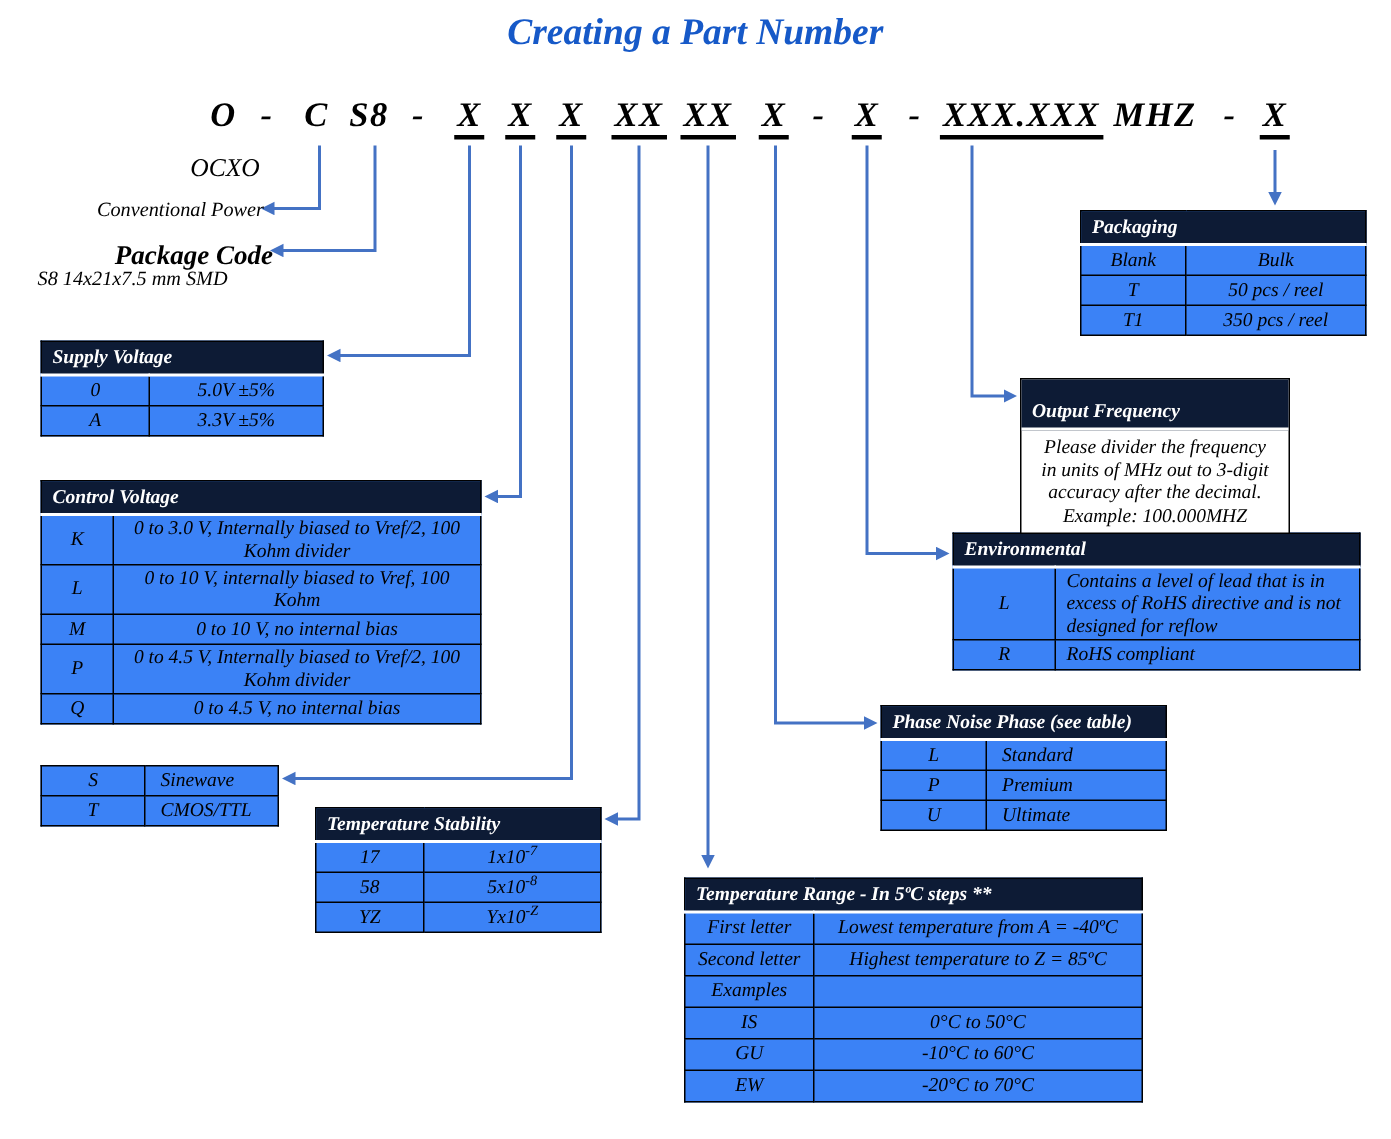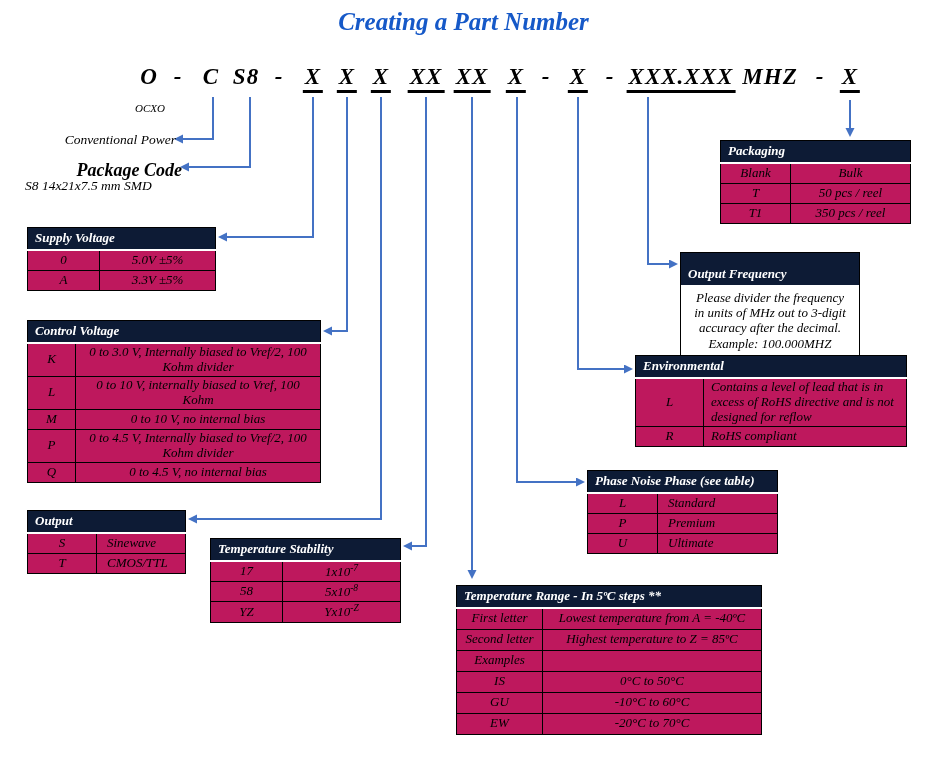--- a/index.html
+++ b/index.html
@@ -6,21 +6,21 @@
   .page{position:relative;width:927px;height:759px;background:#fff;overflow:hidden;
         font-family:"Liberation Serif",serif;color:#000;font-style:italic;}
   .overlay{position:absolute;left:0;top:0;pointer-events:none;z-index:1;}
   .title{position:absolute;left:0;top:8px;width:927px;text-align:center;
          font-size:25px;font-weight:bold;color:#1659C8;z-index:2;}
   .seg{position:absolute;top:64px;transform:translateX(-50%);font-size:23px;font-weight:bold;
        white-space:nowrap;z-index:2;letter-spacing:1px;}
   .seg.u{border-bottom:3px solid #000;padding:0 2px 0px;}
   .lbl{position:absolute;z-index:2;font-size:13.5px;white-space:nowrap;}
   .t{position:absolute;border-collapse:collapse;table-layout:fixed;font-size:13px;z-index:2;
-     background:#be185d;line-height:1.15;}
+     background:#3b82f6;line-height:1.15;}
   .t td{border:1px solid #000;padding:1px 4px;height:17px;vertical-align:middle;}
   .t td.th{background:#0D1B35;color:#fff;font-weight:bold;text-align:left;
            padding:3px 0 3px 7px;height:auto;border-bottom:2px solid #fff;}
   .code{text-align:center;margin-top:12px;}
   .val{text-align:center;}
   .val.left{text-align:left;padding-left:10px;}
   .tr-table td{height:18px;}
   sup{font-size:9.5px;}
   .oft{position:absolute;border:1px solid #000;width:178px;font-size:13px;z-index:2;background:#fff;}
   .oft-h{background:#0D1B35;color:#fff;font-weight:bold;padding:13px 0 3px 7px;border-bottom:2px solid #fff;}
@@ -66,21 +66,21 @@
   <span class="seg u" style="left:472px">XX</span>
   <span class="seg u" style="left:516px">X</span>
   <span class="seg" style="left:546px">-</span>
   <span class="seg u" style="left:578px">X</span>
   <span class="seg" style="left:610px">-</span>
   <span class="seg u" style="left:681px">XXX.XXX</span>
   <span class="seg" style="left:770px">MHZ</span>
   <span class="seg" style="left:820px">-</span>
   <span class="seg u" style="left:850px">X</span>
 
-  <div class="lbl" style="left:150px;top:102px;transform:translateX(-50%);font-size:11px">OCXO</div>
+  <div class="lbl" style="left:150px;top:102px;transform:translateX(-50%);font-size:17px">OCXO</div>
   <div class="lbl" style="left:26px;top:132px;width:150px;text-align:right">Conventional Power</div>
   <div class="lbl" style="left:32px;top:160px;width:150px;text-align:right;font-weight:bold;font-size:18px">Package Code</div>
   <div class="lbl" style="left:25px;top:178px">S8 14x21x7.5 mm SMD</div>
 
   <table class="t" style="left:27px;top:227px;width:188px">
     <colgroup>
         <col style="width:72px">
         <col style="width:116px">
       </colgroup>
     <tbody>
@@ -129,23 +129,20 @@
         </tr>
   </tbody>
     </table>
 
   <table class="t" style="left:27px;top:510px;width:158px">
     <colgroup>
         <col style="width:69px">
         <col style="width:89px">
       </colgroup>
     <tbody>
-        <tr>
-          <td class="th" colspan="2">Output</td>
-        </tr>
     <tr>
       <td class="code">S</td>
       <td class="val left">Sinewave</td>
         </tr>
     <tr>
       <td class="code">T</td>
       <td class="val left">CMOS/TTL</td>
         </tr>
   </tbody>
     </table>

